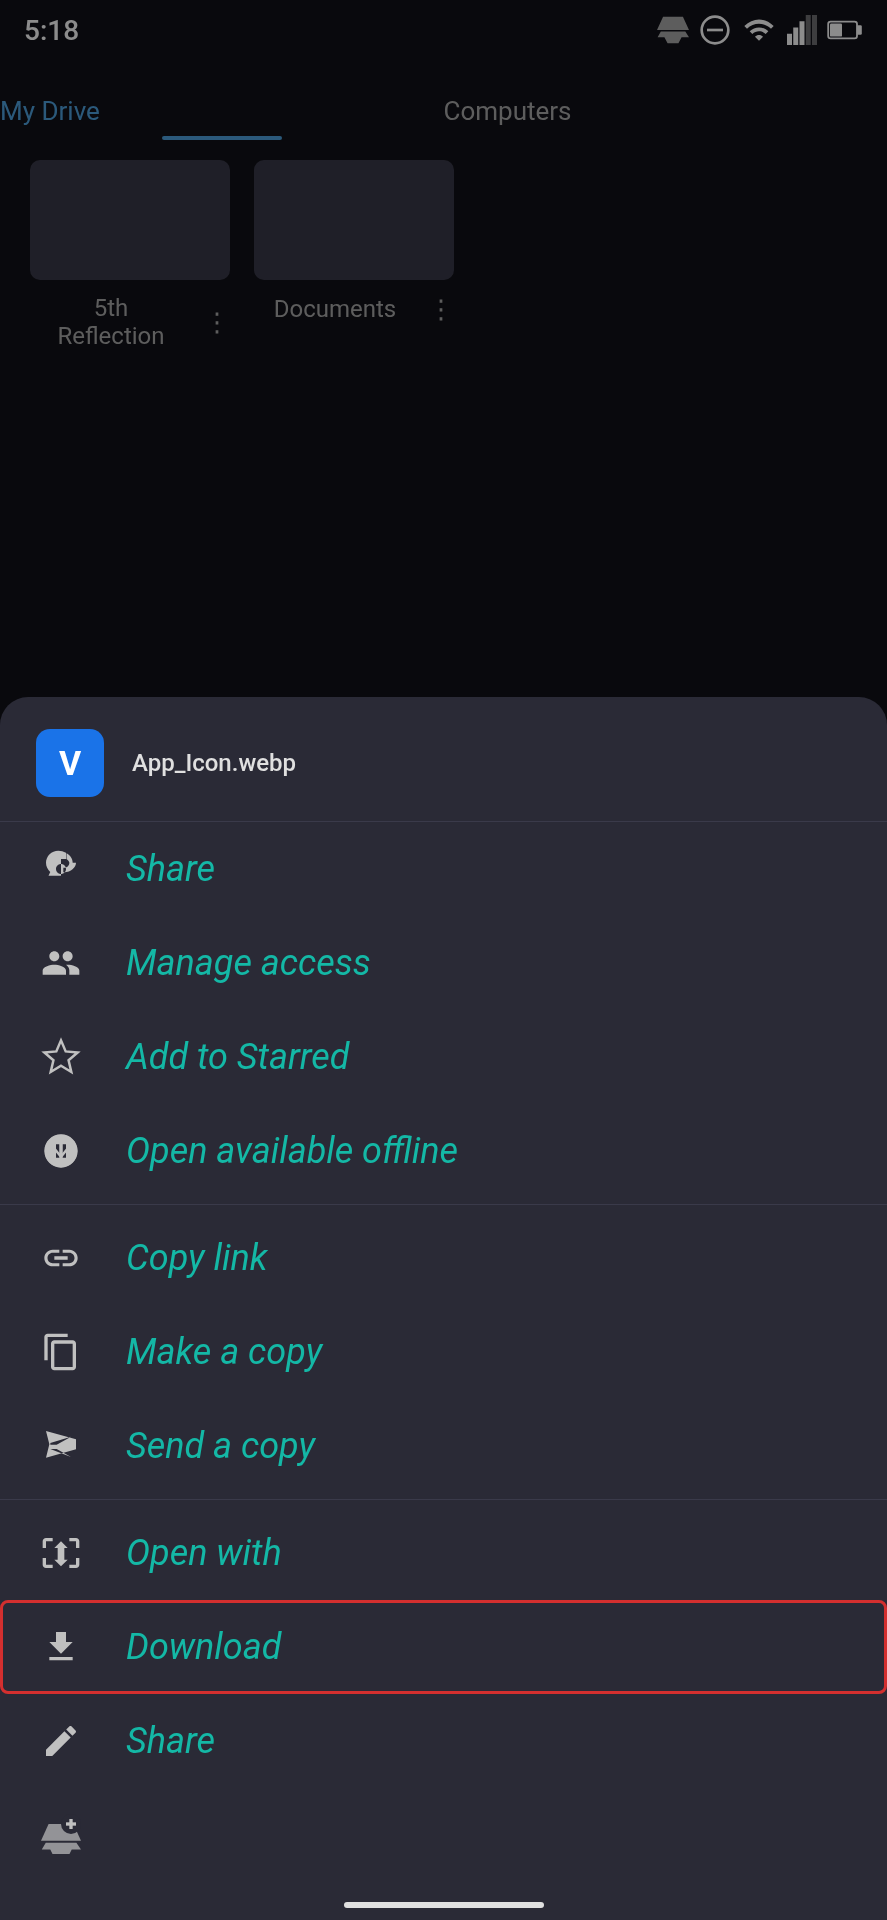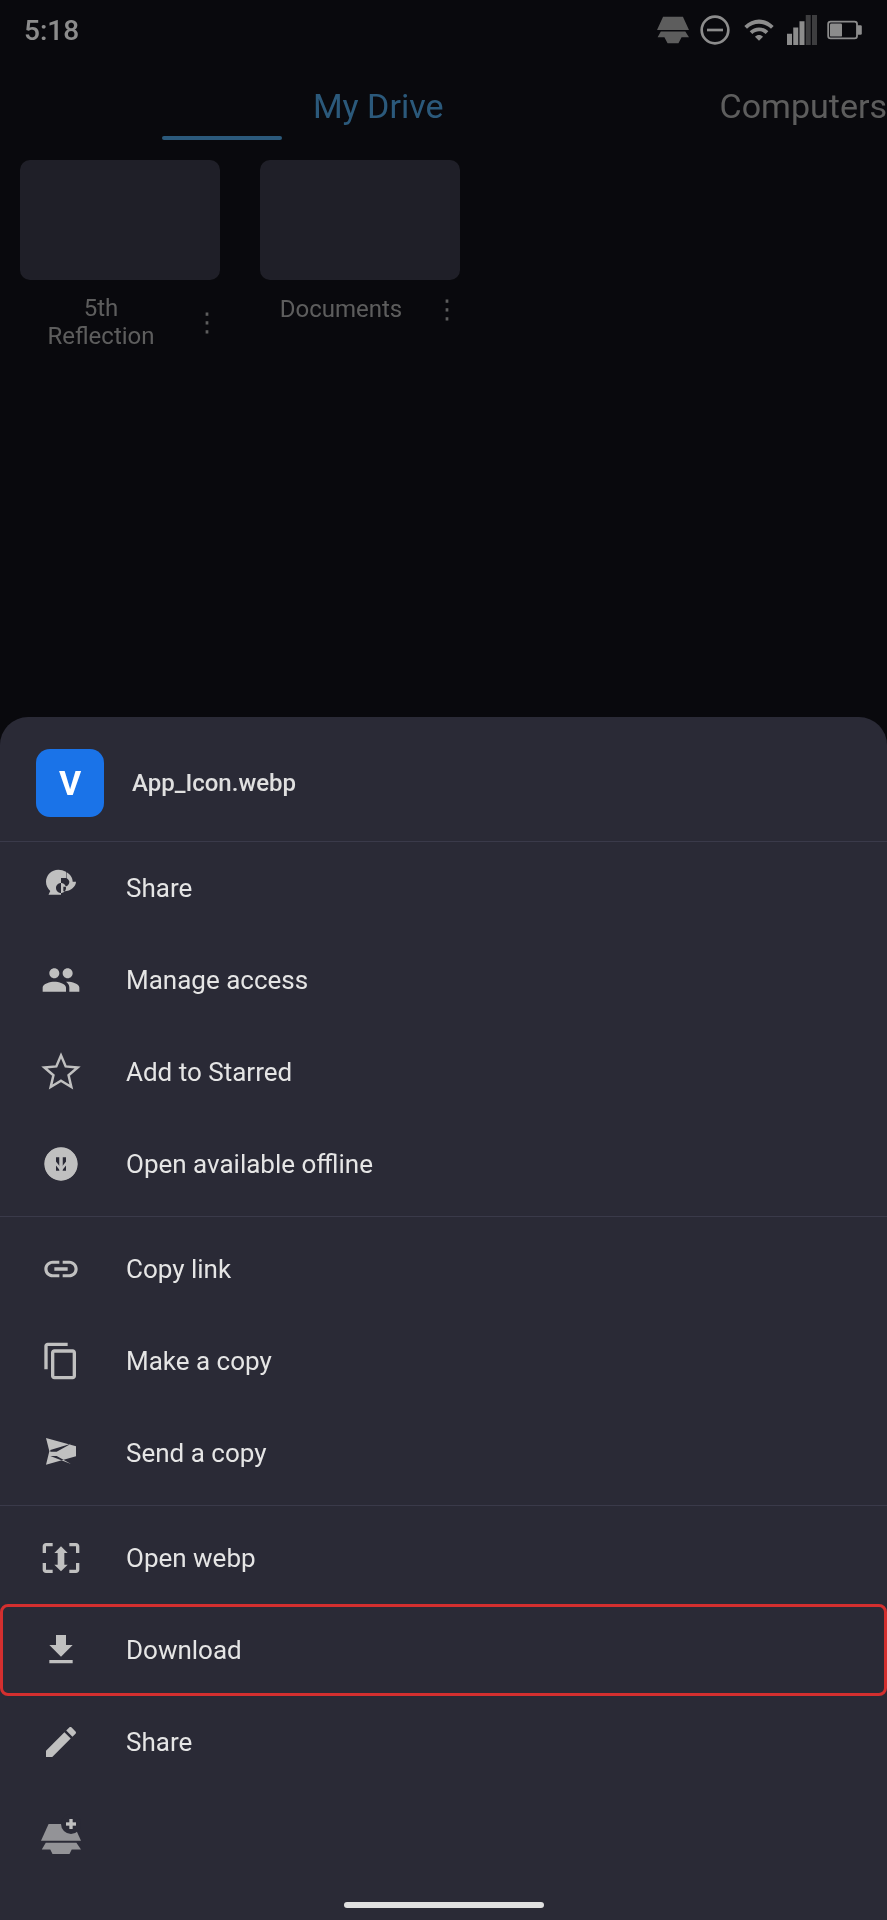--- a/index.html
+++ b/index.html
@@ -62,23 +62,23 @@
       left: 0;
       right: 0;
       height: 80px;
       background: #111118;
       display: flex;
       align-items: flex-end;
     }
 
     .tab {
       flex: 1;
-      text-align: right;
+      text-align: left;
       padding-bottom: 14px;
-      font-size: 34px;
+      font-size: 26px;
       color: #aaaaaa;
       position: relative;
     }
 
     .tab.active {
       color: #4fa3e0;
     }
 
     .tab.active::after {
       content: '';
@@ -92,22 +92,22 @@
       border-radius: 2px;
     }
 
     
     .drive-content {
       position: absolute;
       top: 140px;
       left: 0;
       right: 0;
       display: flex;
-      padding: 20px 20px;
-      gap: 40px;
+      padding: 20px 30px;
+      gap: 24px;
     }
 
     .folder-item {
       display: flex;
       flex-direction: column;
       align-items: center;
       gap: 14px;
     }
 
     .folder-thumb {
@@ -216,23 +216,24 @@
       flex-shrink: 0;
     }
 
     .menu-icon svg {
       fill: #c0c0c0;
       width: 40px;
       height: 40px;
     }
 
     .menu-label {
-      color: #e5e5e5;
-      font-size: 26px;
+      color: #14b8a6;
+      font-size: 36px;
       font-weight: 400;
+      font-style: italic;
     }
 
     .divider {
       height: 1px;
       background: #3a3a4a;
       margin: 6px 0;
     }
 
     
     .home-indicator {
@@ -392,21 +393,21 @@
 
   <div class="divider"></div>
 
   <div class="menu-item">
     <div class="menu-icon">
       <svg viewBox="0 0 24 24">
           <path d="M10 9H8l4-4 4 4h-2v4h-4V9zm4 7h2l-4 4-4-4h2v-4h4v4z"></path>
           <path d="M3 5h4V3H3c-1.1 0-2 .9-2 2v4h2V5zm14-2v2h4v4h2V5c0-1.1-.9-2-2-2h-4zm4 16h-4v2h4c1.1 0 2-.9 2-2v-4h-2v4zM3 19v-4H1v4c0 1.1.9 2 2 2h4v-2H3z"></path>
         </svg>
     </div>
-    <span class="menu-label">Open webp</span>
+    <span class="menu-label">Open with</span>
   </div>
 
   <div class="menu-item highlighted">
     <div class="menu-icon">
       <svg viewBox="0 0 24 24">
           <path d="M19 9h-4V3H9v6H5l7 7 7-7zM5 18v2h14v-2H5z"></path>
         </svg>
     </div>
     <span class="menu-label">Download</span>
   </div>

